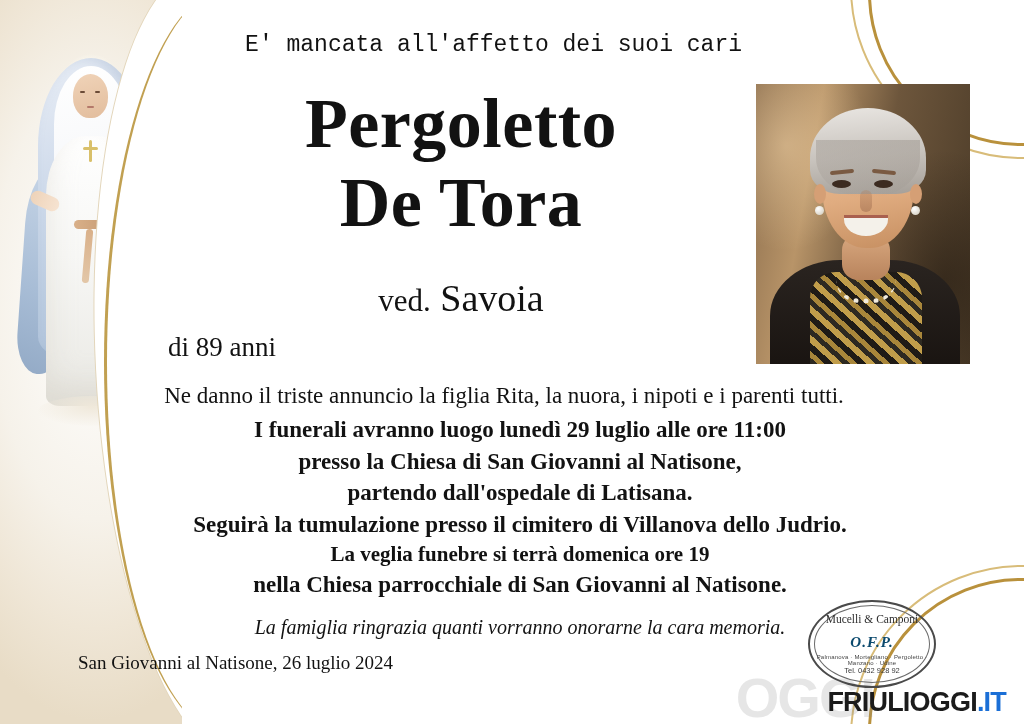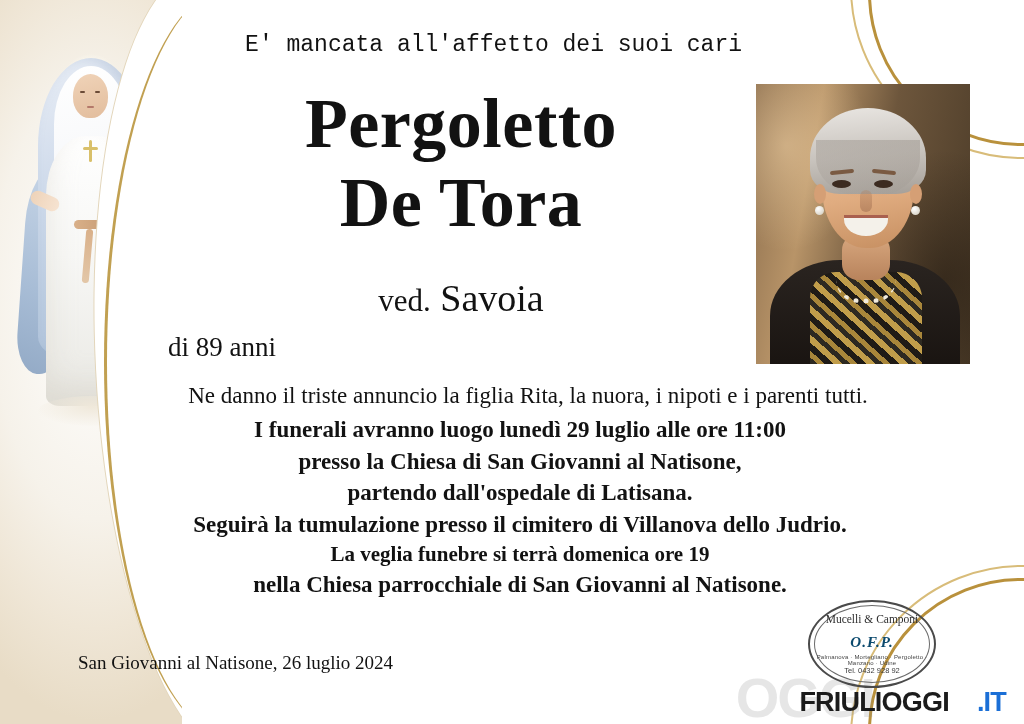--- a/index.html
+++ b/index.html
@@ -371,21 +371,21 @@
     font-size: 31px;
   }
   .age {
     position: absolute;
     left: 168px; top: 332px; width: 586px;
     text-align: left;
     font-size: 27px;
   }
   .announce {
     position: absolute;
-    left: 148px; top: 383px; width: 760px;
+    left: 124px; top: 383px; width: 760px;
     text-align: center;
     font-size: 23px;
   }
   .details {
     position: absolute;
     left: 60px; top: 414px; width: 920px;
     text-align: center;
   }
   .details .line {
     font-weight: bold;
@@ -430,21 +430,20 @@
     right: 18px;
     bottom: 6px;
     font-family: "Liberation Sans", sans-serif;
     font-weight: bold;
     font-size: 27px;
     letter-spacing: -0.8px;
     color: #1b1b1b;
   }
   .friuli .it {
     color: #1b6fd6;
-    padding-left: 28px;
   }
 
   
   .stamp {
     position: absolute;
     right: 88px;
     bottom: 36px;
     width: 128px;
     height: 88px;
   }
@@ -582,20 +581,21 @@
 
   <div class="details">
     <div class="line">I funerali avranno luogo lunedì 29 luglio alle ore 11:00</div>
     <div class="line">presso la Chiesa di San Giovanni al Natisone,</div>
     <div class="line">partendo dall'ospedale di Latisana.</div>
     <div class="line">Seguirà la tumulazione presso il cimitero di Villanova dello Judrio.</div>
     <div class="line vigil">La veglia funebre si terrà domenica ore 19</div>
     <div class="line">nella Chiesa parrocchiale di San Giovanni al Natisone.</div>
   </div>
 
+  <div class="thanks">La famiglia ringrazia quanti vorranno onorarne la cara memoria.</div>
 
   <div class="place-date">San Giovanni al Natisone, 26 luglio 2024</div>
 
   <div class="watermark">OGGI</div>
 
 
   <div class="stamp">
     <div class="stamp-oval"></div>
     <div class="stamp-oval-inner"></div>
     <div class="stamp-top">Mucelli &amp; Camponi</div>

